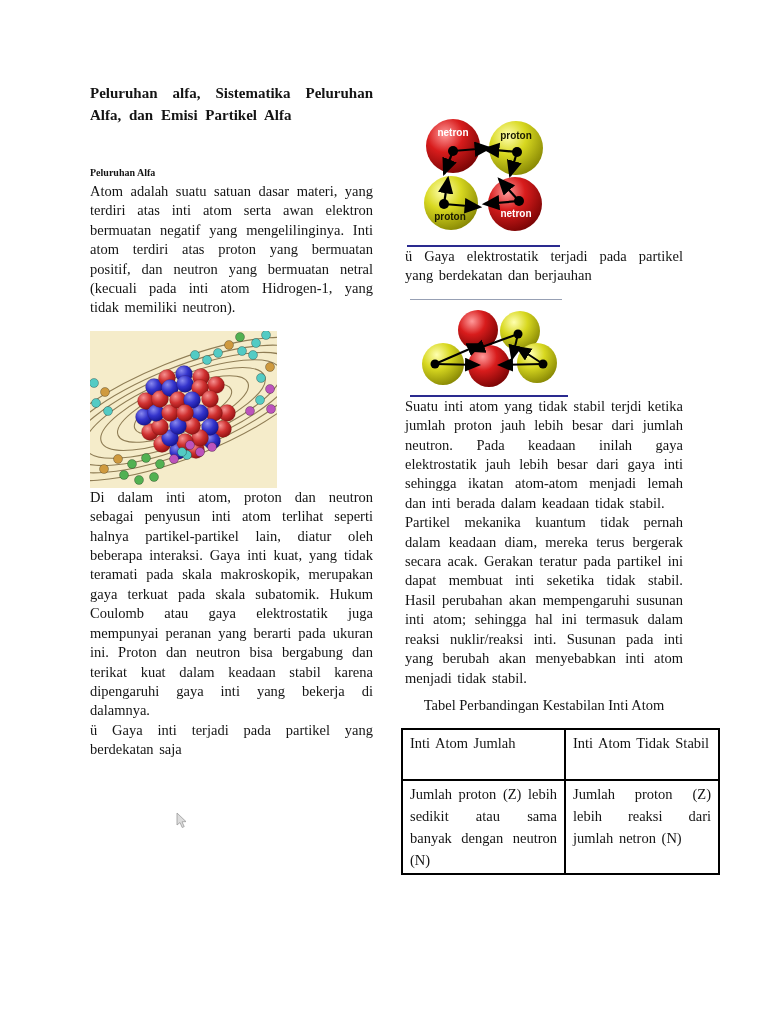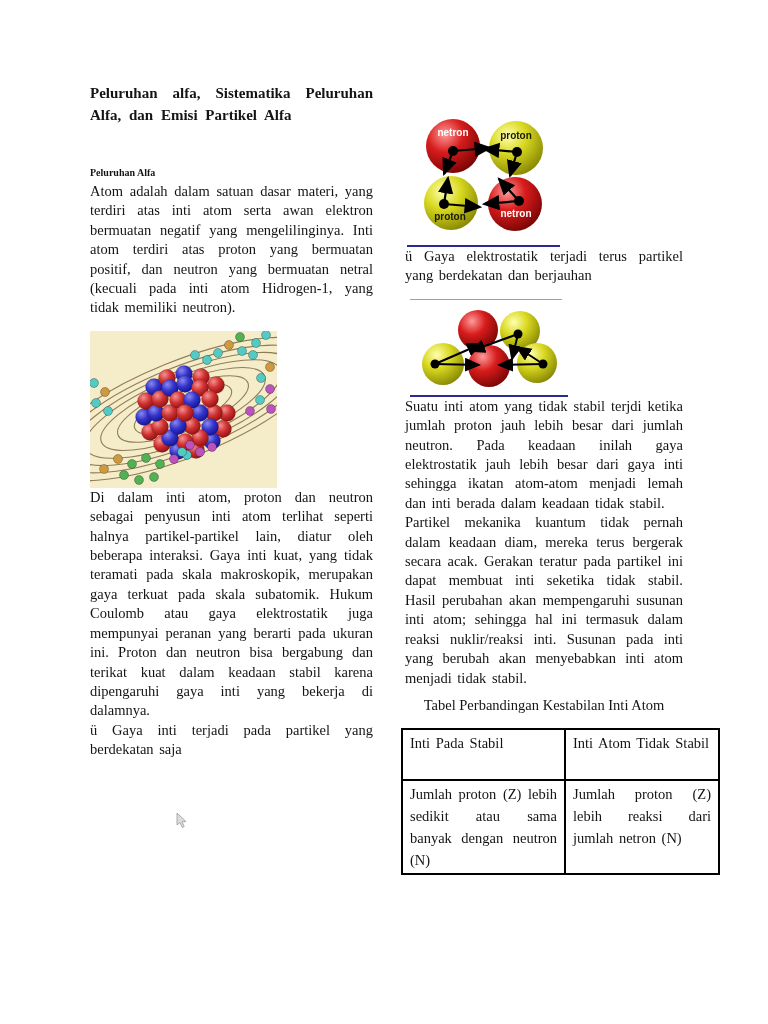--- a/index.html
+++ b/index.html
@@ -35,21 +35,21 @@
 </style>
 </head>
 <body>
 
 <div class="col col-left">
 
   <p class="doc-title">Peluruhan alfa, Sistematika Peluruhan Alfa, dan Emisi Partikel Alfa</p>
 
   <p class="heading">Peluruhan Alfa</p>
 
-  <p class="body-text mt10">Atom adalah dalam satuan dasar materi, yang terdiri atas inti atom serta awan elektron bermuatan negatif yang mengelilinginya. Inti atom terdiri atas proton yang bermuatan positif, dan neutron yang bermuatan netral (kecuali pada inti atom Hidrogen-1, yang tidak memiliki neutron).</p>
+  <p class="body-text mt10">Atom adalah suatu satuan dasar materi, yang terdiri atas inti atom serta awan elektron bermuatan negatif yang mengelilinginya. Inti atom terdiri atas proton yang bermuatan positif, dan neutron yang bermuatan netral (kecuali pada inti atom Hidrogen-1, yang tidak memiliki neutron).</p>
 
   <svg class="figure fig-atom" width="187" height="157" viewBox="0 0 187 157">
     <defs>
       <radialGradient id="gr" cx="35%" cy="30%" r="75%">
         <stop offset="0%" stop-color="#f59090"></stop>
           <stop offset="50%" stop-color="#d03131"></stop>
           <stop offset="100%" stop-color="#8e1010"></stop>
       </radialGradient>
       <radialGradient id="gb" cx="35%" cy="30%" r="75%">
         <stop offset="0%" stop-color="#8888ee"></stop>
@@ -184,21 +184,21 @@
         <circle cx="99" cy="83" r="5"></circle>
     </g>
     <text class="fig-label" x="33" y="18" text-anchor="middle" fill="#fff">netron</text>
     <text class="fig-label" x="96" y="21" text-anchor="middle" fill="#1a1a00">proton</text>
     <text class="fig-label" x="30" y="102" text-anchor="middle" fill="#1a1a00">proton</text>
     <text class="fig-label" x="96" y="99" text-anchor="middle" fill="#fff">netron</text>
   </svg>
 
   <div class="divider-navy"></div>
 
-  <p class="body-text mt14">ü Gaya elektrostatik terjadi terus partikel yang berdekatan dan berjauhan</p>
+  <p class="body-text mt14">ü Gaya elektrostatik terjadi pada partikel yang berdekatan dan berjauhan</p>
 
   <div class="divider-light"></div>
 
   <svg class="figure fig-five" width="150" height="82" viewBox="0 0 150 82">
     <defs>
       <radialGradient id="rg2" cx="35%" cy="28%" r="75%">
         <stop offset="0%" stop-color="#ff9a9a"></stop>
           <stop offset="45%" stop-color="#d81c1c"></stop>
           <stop offset="100%" stop-color="#7c0505"></stop>
       </radialGradient>
@@ -235,21 +235,21 @@
 
   <p class="body-text mt18">Suatu inti atom yang tidak stabil terjdi ketika jumlah proton jauh lebih besar dari jumlah neutron. Pada keadaan inilah gaya elektrostatik jauh lebih besar dari gaya inti sehingga ikatan atom-atom menjadi lemah dan inti berada dalam keadaan tidak stabil.</p>
 
   <p class="body-text mt16">Partikel mekanika kuantum tidak pernah dalam keadaan diam, mereka terus bergerak secara acak. Gerakan teratur pada partikel ini dapat membuat inti seketika tidak stabil. Hasil perubahan akan mempengaruhi susunan inti atom; sehingga hal ini termasuk dalam reaksi nuklir/reaksi inti. Susunan pada inti yang berubah akan menyebabkan inti atom menjadi tidak stabil.</p>
 
   <p class="caption">Tabel Perbandingan Kestabilan Inti Atom</p>
 
   <table class="cmp">
     <tbody>
       <tr class="hdr">
-        <td class="c1">Inti Pada Stabil</td>
+        <td class="c1">Inti Atom Jumlah</td>
         <td class="c2">Inti Atom Tidak Stabil</td>
       </tr>
       <tr class="bdy">
         <td class="c1">Jumlah proton (Z) lebih sedikit atau sama banyak dengan neutron (N)</td>
         <td class="c2">Jumlah proton (Z) lebih reaksi dari jumlah netron (N)</td>
       </tr>
     </tbody>
   </table>
 
 </div>

